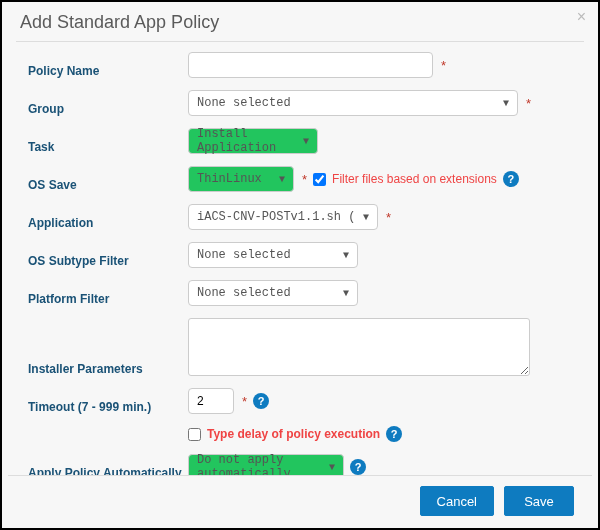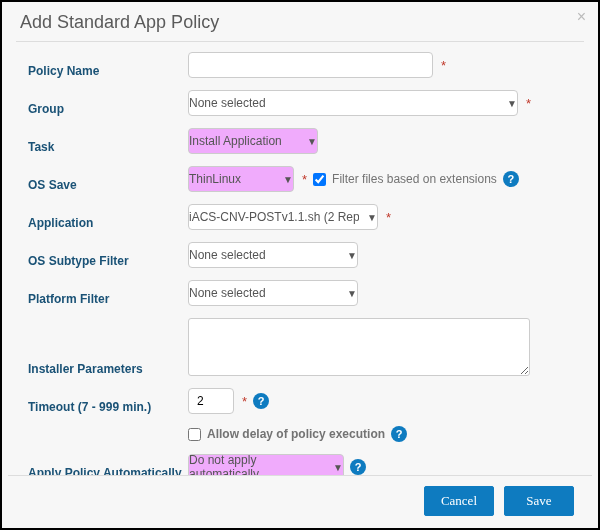--- a/index.html
+++ b/index.html
@@ -82,52 +82,53 @@
   .w-lg { width: 245px; }
   .w-sm { width: 46px; }
   .select-box {
     height: 26px;
     border: 1px solid #ccc;
     border-radius: 4px;
     background: #fff;
     display: flex;
     align-items: center;
     justify-content: space-between;
-    padding: 0 0;
+    padding: 0 8px;
     font-size: 12px;
     color: #555;
     cursor: pointer;
+    font-family: Liberation Mono, monospace;
   }
   .select-box .caret {
     font-size: 10px;
     color: #555;
     margin-left: 8px;
   }
   .grey-sel {
-    background: #f0abfc;
+    background: #22c55e;
   }
   .w-group { width: 330px; }
   .w-task { width: 130px; }
   .w-os { width: 106px; }
   .w-app { width: 190px; }
   .w-filt { width: 170px; }
   .w-apply { width: 156px; }
   textarea.ta {
     width: 342px;
     height: 58px;
     border: 1px solid #ccc;
     border-radius: 3px;
     resize: both;
     font-size: 12px;
     padding: 4px;
     background: #fff;
   }
   .cb-lbl {
     font-size: 12px;
-    color: #737373;
+    color: #ef4444;
     font-weight: 700;
   }
   .help {
     width: 16px;
     height: 16px;
     border-radius: 50%;
     background: #0e7bc0;
     color: #fff;
     font-size: 11px;
     font-weight: 700;
@@ -147,21 +148,20 @@
   .btn {
     min-width: 70px;
     height: 30px;
     border: 1px solid #0e7bc0;
     background: #0e7bc0;
     color: #fff;
     font-size: 13px;
     border-radius: 2px;
     cursor: pointer;
     padding: 0 16px;
-    font-family: Liberation Serif, serif;
   }
   input[type="checkbox"] {
     margin: 0;
     width: 13px;
     height: 13px;
   }
 </style>
 </head>
 <body>
 
@@ -262,21 +262,21 @@
         <input type="text" class="tx w-sm" value="2" style="">
         <span class="req">*</span>
         <span class="help">?</span>
       </div>
     </div>
 
     <div class="row">
       <div class="lbl"></div>
       <div class="ctl">
         <input type="checkbox" style="">
-        <span class="cb-lbl">Allow delay of policy execution</span>
+        <span class="cb-lbl">Type delay of policy execution</span>
         <span class="help">?</span>
       </div>
     </div>
 
     <div class="row" style="margin-bottom:1px">
       <div class="lbl">Apply Policy Automatically</div>
       <div class="ctl">
         <div class="select-box grey-sel w-apply">
           <span>Do not apply automatically</span>
           <span class="caret">▼</span>

